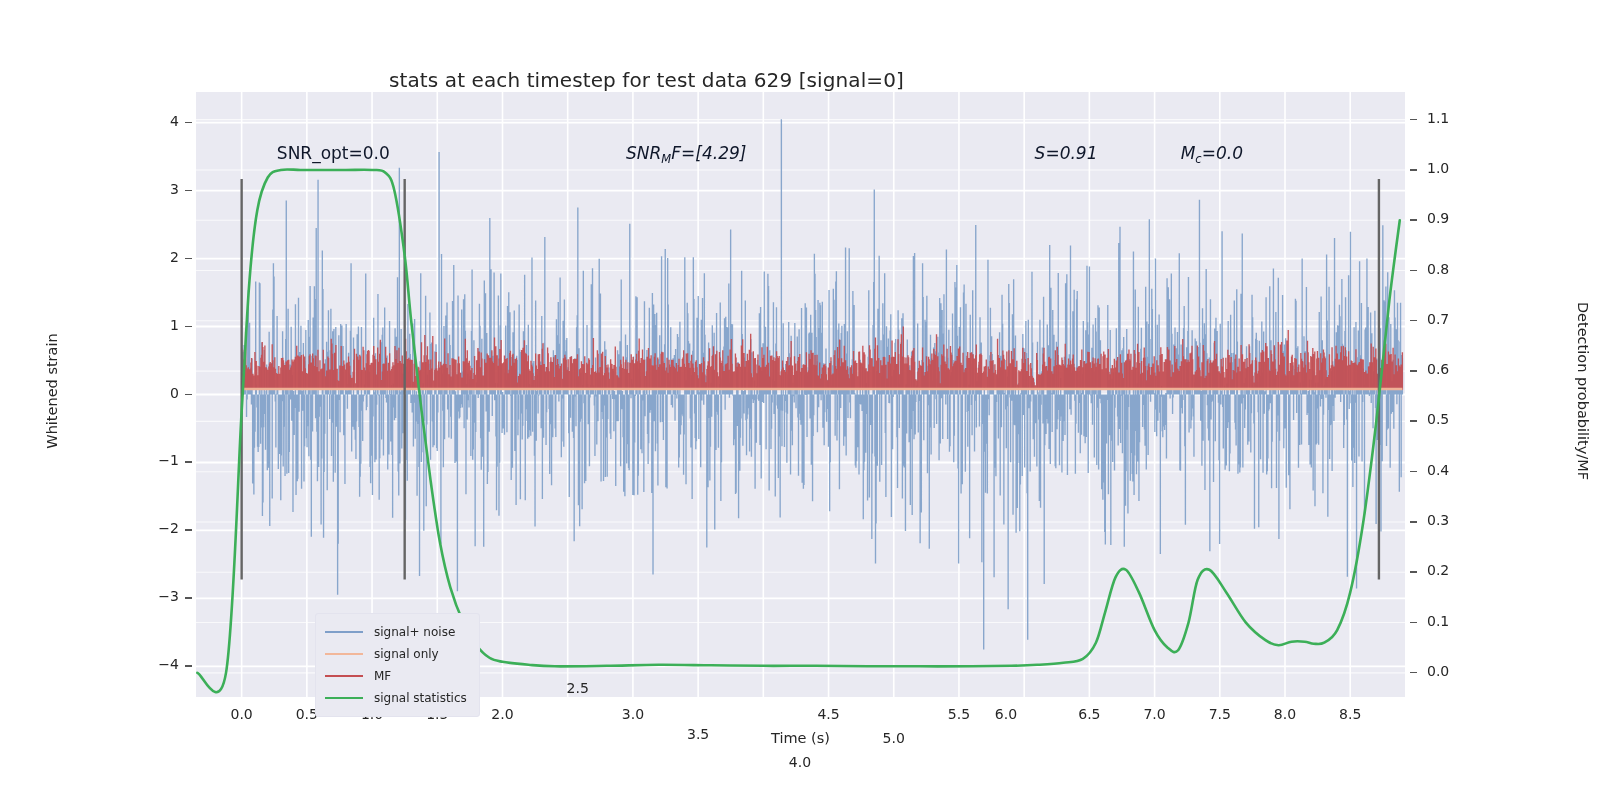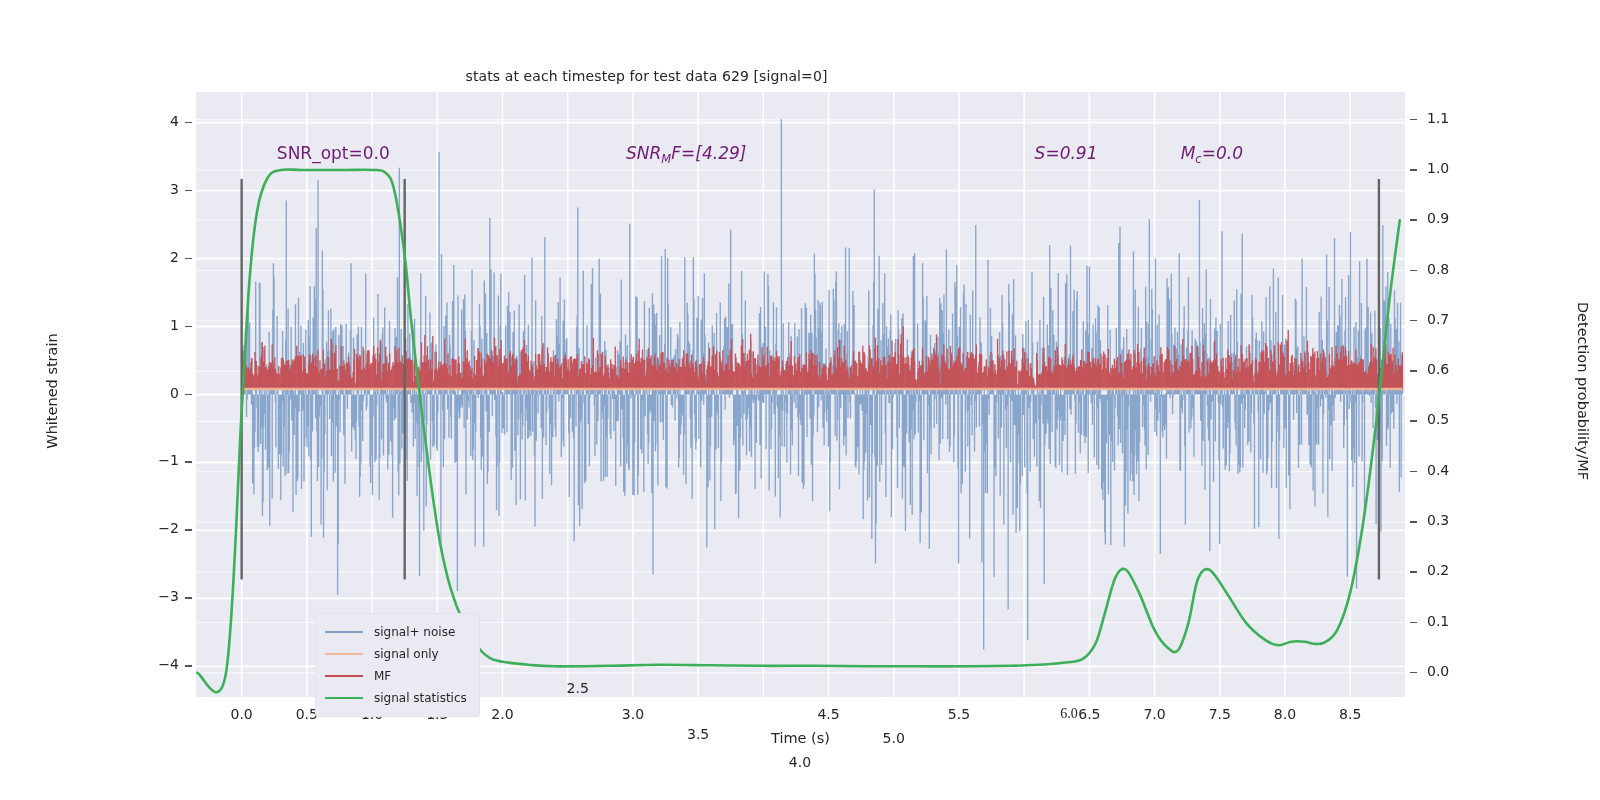--- a/index.html
+++ b/index.html
@@ -1,21 +1,21 @@
 <!DOCTYPE html>
 <html><head>
 <meta charset="utf-8">
 <style>
   html,body{margin:0;padding:0;background:#ffffff;}
   body{width:1600px;height:800px;font-family:"DejaVu Sans",sans-serif;overflow:hidden;}
   #root{position:relative;width:1600px;height:800px;background:#ffffff;}
 
   #chart-title{
     position:absolute;left:0;top:68px;width:1293px;text-align:center;
-    font-size:14px;color:#262626;letter-spacing:.1px;
+    font-size:20px;color:#262626;letter-spacing:.1px;
   }
 
   
   #plot-area{
     position:absolute;left:196px;top:92px;width:1209px;height:605px;
     background:#eaeaf2;overflow:hidden;
   }
   #plot-svg{position:absolute;left:0;top:0;}
   .ylabel-rot{
     position:absolute;white-space:nowrap;font-size:14.5px;color:#262626;
@@ -25,21 +25,21 @@
   .tick-lbl{position:absolute;font-size:14px;color:#262626;white-space:nowrap;}
   .tick-mark{position:absolute;background:#555;}
 
   #xlabel{
     position:absolute;left:196px;top:730px;width:1209px;text-align:center;
     font-size:14.5px;color:#262626;
   }
 
   
   .annot{
-    position:absolute;font-size:17px;color:#701a75;white-space:nowrap;
+    position:absolute;font-size:17px;color:#0f172a;white-space:nowrap;
   }
   .annot.ital{font-style:italic;}
   .annot sub{font-size:11.5px;font-style:italic;}
 
   
   #legend{
     position:absolute;left:315px;top:613px;
     background:#eaeaf2;border:1px solid #e3e3ee;border-radius:3px;
     padding:7px 12px 7px 9px;
     box-shadow:0 0 0 0 rgba(0,0,0,0);
@@ -120,21 +120,21 @@
       <div class="tick-lbl" style="left: 372.068px; top: 706px; transform: translateX(-50%);">1.0</div>
       <div class="tick-lbl" style="left: 437.278px; top: 706px; transform: translateX(-50%);">1.5</div>
       <div class="tick-lbl" style="left: 502.489px; top: 706px; transform: translateX(-50%);">2.0</div>
       <div class="tick-lbl" style="left: 567.699px; top: 680px; transform: translateX(-50%); margin-left: 10px;">2.5</div>
       <div class="tick-lbl" style="left: 632.909px; top: 706px; transform: translateX(-50%);">3.0</div>
       <div class="tick-lbl" style="left: 698.12px; top: 706px; transform: translateX(-50%); margin-top: 20px;">3.5</div>
       <div class="tick-lbl" style="left: 800px; top: 706px; transform: translateX(-50%); margin-top: 48px;">4.0</div>
       <div class="tick-lbl" style="left: 828.54px; top: 706px; transform: translateX(-50%);">4.5</div>
       <div class="tick-lbl" style="left: 893.751px; top: 730px; transform: translateX(-50%);">5.0</div>
       <div class="tick-lbl" style="left: 958.961px; top: 706px; transform: translateX(-50%);">5.5</div>
-      <div class="tick-lbl" style="left: 1069px; top: 706px; transform: translateX(-50%); font-family: Liberation Serif, serif;">6.0</div>
+      <div class="tick-lbl" style="left: 1006px; top: 706px; transform: translateX(-50%);">6.0</div>
       <div class="tick-lbl" style="left: 1089.38px; top: 706px; transform: translateX(-50%);">6.5</div>
       <div class="tick-lbl" style="left: 1154.59px; top: 706px; transform: translateX(-50%);">7.0</div>
       <div class="tick-lbl" style="left: 1219.8px; top: 706px; transform: translateX(-50%);">7.5</div>
       <div class="tick-lbl" style="left: 1285.01px; top: 706px; transform: translateX(-50%);">8.0</div>
       <div class="tick-lbl" style="left: 1350.22px; top: 706px; transform: translateX(-50%);">8.5</div>
       <div class="tick-lbl" style="left: 179px; top: 112.59px; transform: translateX(-100%);">4</div>
       <div class="tick-mark" style="left: 185px; top: 121.59px; width: 7px; height: 1.6px;"></div>
       <div class="tick-lbl" style="left: 179px; top: 180.567px; transform: translateX(-100%);">3</div>
       <div class="tick-mark" style="left: 185px; top: 189.567px; width: 7px; height: 1.6px;"></div>
       <div class="tick-lbl" style="left: 179px; top: 248.545px; transform: translateX(-100%);">2</div>

